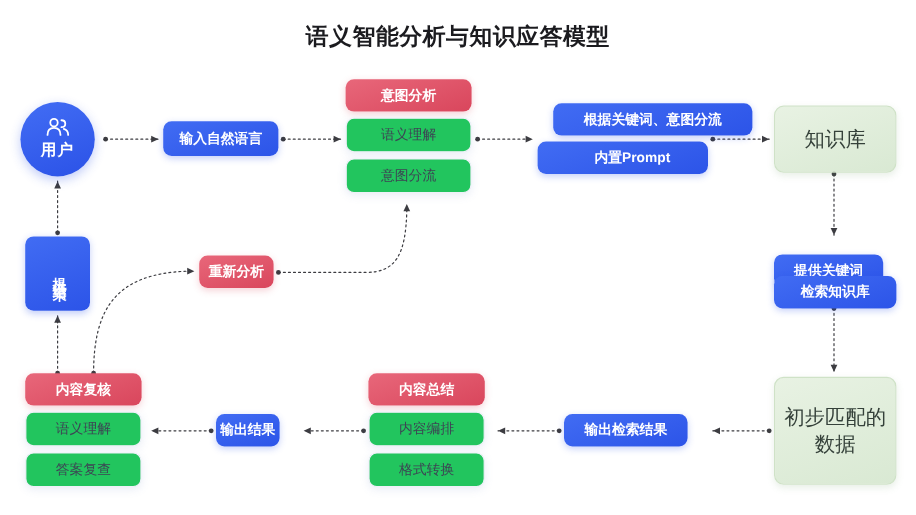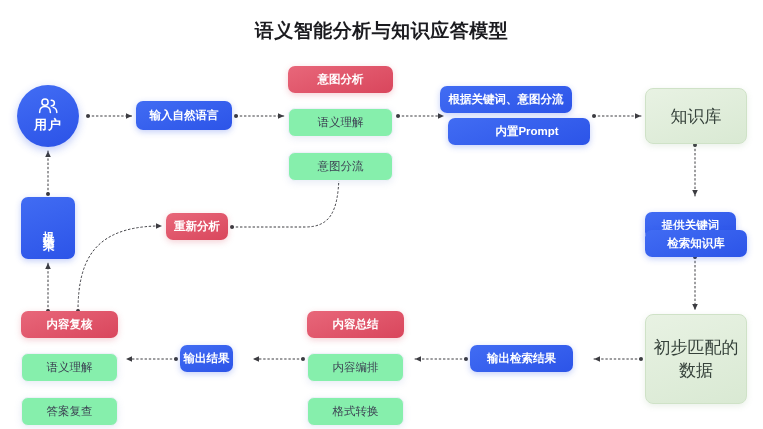--- a/index.html
+++ b/index.html
@@ -39,21 +39,21 @@
     border-radius:7px;
     box-shadow:0 2px 6px rgba(44,84,232,.28);
   }
   .red{
     background:linear-gradient(160deg,#e8677a 0%,#d9465c 100%);
     color:#ffffff;font-size:11.5px;font-weight:bold;
     border-radius:7px;
     box-shadow:0 2px 6px rgba(217,70,92,.25);
   }
   .white{
-    background:#86efac;color:#3d4454;font-size:11.5px;
+    background:#22c55e;color:#3d4454;font-size:11.5px;
     border-radius:7px;border:1px solid #eef1f8;
     box-shadow:0 2px 7px rgba(120,140,200,.16);
   }
   .green{
     background:linear-gradient(160deg,#e8f2e3 0%,#d9e9d3 100%);
     color:#35413a;font-size:17px;
     border-radius:8px;border:1px solid #cfe2c7;
     box-shadow:0 2px 6px rgba(120,160,110,.16);
   }
 
@@ -70,21 +70,21 @@
   .usercircle svg{display:block;margin-bottom:1px;}
 
   
   .vert{
     writing-mode:vertical-rl;text-orientation:upright;
     letter-spacing:3px;line-height:1;
   }
 
   
   .group{position:absolute;}
-  .group .node{position:relative;left:0;top:0;margin-bottom:15px;width:100%;}
+  .group .node{position:relative;left:0;top:0;margin-bottom:5px;width:100%;}
 </style>
 </head>
 <body>
 
 <div id="stage">
 
   <div class="title">语义智能分析与知识应答模型</div>
 
   <svg id="links" viewBox="0 0 763 429" xmlns="http://www.w3.org/2000/svg">
 
@@ -186,21 +186,21 @@
   </div>
 
   <div class="node blue" style="left:136px;top:101px;width:96px;height:29px;">输入自然语言</div>
 
   <div class="group" style="left:288px;top:66px;width:105px;">
     <div class="node red" style="height:27px;">意图分析</div>
     <div class="node white" style="height:29px;">语义理解</div>
     <div class="node white" style="height:29px;">意图分流</div>
   </div>
 
-  <div class="node blue" style="left:440px;top:86px;width:132px;height:27px;font-family:Liberation Mono, monospace;">根据关键词、意图分流</div>
+  <div class="node blue" style="left:461px;top:86px;width:166px;height:27px;font-family:Liberation Mono, monospace;">根据关键词、意图分流</div>
 
   <div class="node blue" style="left:448px;top:118px;width:142px;height:27px;padding-left:16px;">内置Prompt</div>
 
   <div class="node green" style="left:645px;top:88px;width:102px;height:56px;">知识库</div>
 
   <div class="node blue" style="left:645px;top:212px;width:91px;height:27px;text-align:right;">提供关键词</div>
 
   <div class="node blue" style="left:645px;top:230px;width:102px;height:27px;">检索知识库</div>
 
   <div class="node green" style="left:645px;top:314px;width:102px;height:90px;">初步匹配的数据</div>

